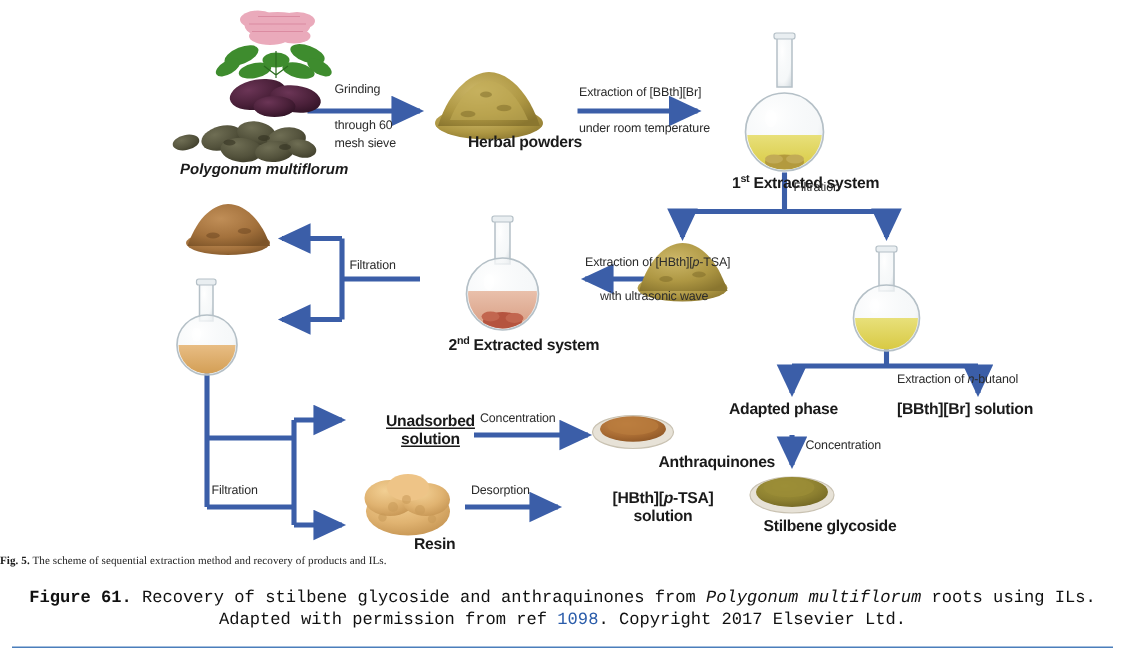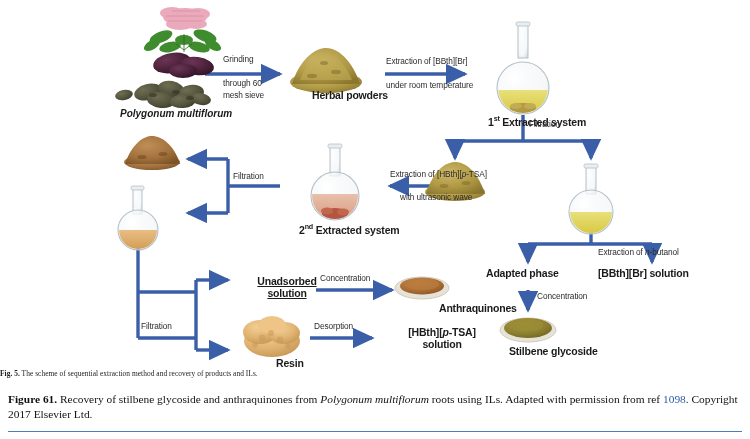--- a/index.html
+++ b/index.html
@@ -55,25 +55,25 @@
     color: #1a1a1a;
     letter-spacing: 0.05px;
   }
   #fig5-caption .fig5-label { font-weight: bold; }
 
   #figure-caption {
     position: absolute;
     left: 8px;
     top: 392px;
     width: 734px;
-    font-family: Liberation Serif, serif;
+    font-family: Liberation Mono, monospace;
     font-size: 11.4px;
     color: #111111;
     line-height: 1.32;
-    text-align: left;
+    text-align: center;
   }
   #figure-caption .fig-num { font-weight: bold; }
   #figure-caption .ref-link { color: #2a5caa; }
 
   #bottom-rule {
     position: absolute;
     left: 8px;
     top: 431px;
     width: 734px;
     height: 1.4px;

